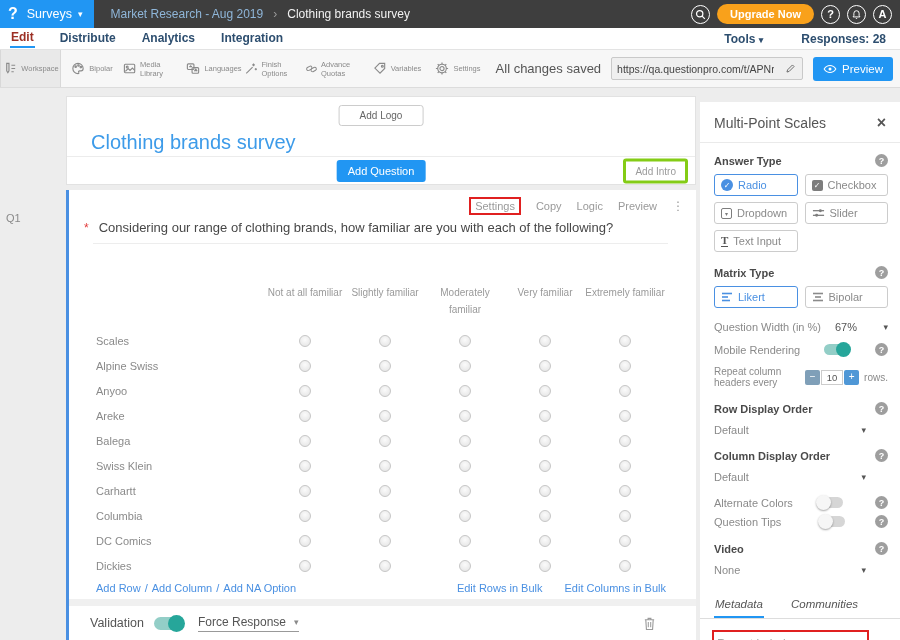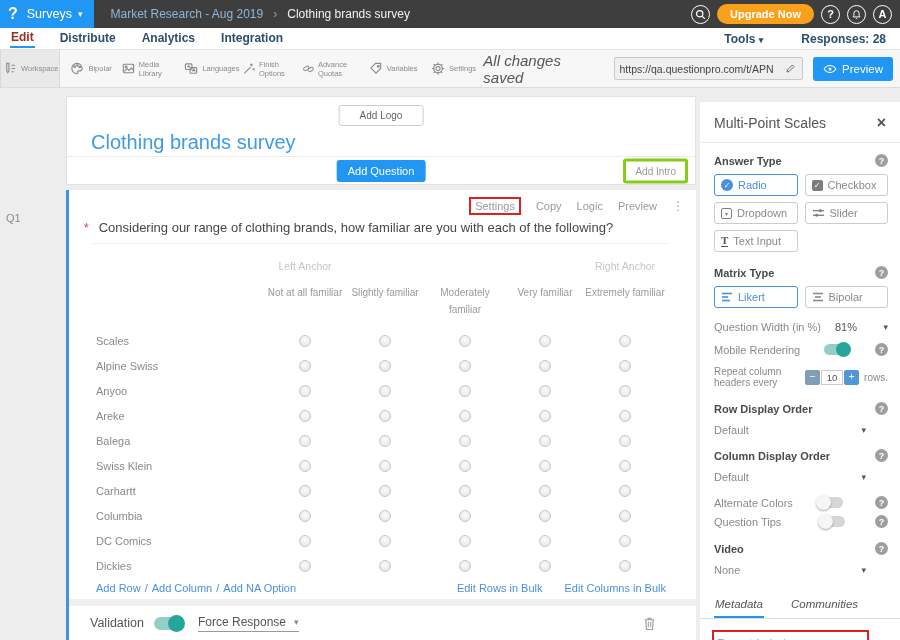--- a/index.html
+++ b/index.html
@@ -29,21 +29,21 @@
   .tools { color:#2d4e6f; font-weight:bold; cursor:pointer; }
   .tools .caret { font-size:9px; }
   .responses { color:#2d4e6f; font-weight:bold; }
 
   
   .toolbar { position:absolute; top:50px; left:0; right:0; height:38px; background:#f7f7f7; border-bottom:1px solid #dcdcdc; display:flex; align-items:stretch; }
   .titem { width:61px; display:flex; flex-direction:row; align-items:center; justify-content:center; gap:3px; color:#8a8a8a; font-size:7.5px; cursor:pointer; }
   .titem.active { background:#e9e9e9; border-left:1px solid #d8d8d8; border-right:1px solid #d8d8d8; }
   .titem svg { stroke:#8a8a8a; fill:none; stroke-width:1.2; }
   .toolbar-right { margin-left:auto; display:flex; align-items:center; gap:10px; padding-right:7px; }
-  .saved { font-style:italic; color:#555; font-size:15px; }
+  .saved { color:#555; font-size:13px; }
   .urlbox { display:flex; align-items:center; width:192px; height:23px; background:#efefef; border:1px solid #c9c9c9; border-radius:2px; }
   .urlbox input { flex:1; min-width:0; border:none; background:transparent; font-size:10.5px; color:#444; padding:0 5px; font-family:"Liberation Sans", sans-serif; }
   .url-pencil { padding:0 6px; cursor:pointer; }
   .preview-btn { background:#2196f3; color:#fff; border:none; height:24px; border-radius:3px; display:flex; align-items:center; gap:5px; padding:0 10px; font-size:11.5px; cursor:pointer; }
 
   
   .q1-label { position:absolute; left:6px; top:212px; font-size:11px; color:#8a8a8a; }
   .survey-card { position:absolute; left:66px; top:96px; width:630px; height:89px; background:#fff; border:1px solid #e2e2e2; }
   .add-logo { position:absolute; top:8px; left:50%; transform:translateX(-50%); background:#fff; border:1px solid #ccc; border-radius:3px; padding:4px 20px; font-size:10px; color:#666; cursor:pointer; }
   .survey-title { position:absolute; left:24px; top:34px; font-size:20px; color:#3d9be9; }
@@ -271,28 +271,20 @@
     <span class="q-action">Preview</span>
     <span class="dots">⋮</span>
   </div>
 
   <div class="q-text-row">
     <span class="req">*</span>
     <span class="q-text">Considering our range of clothing brands, how familiar are you with each of the following?</span>
   </div>
   <div class="q-underline"></div>
 
-  <div class="anchors">
-    <span class="rlabel-spacer"></span>
-    <span class="cell">Left Anchor</span>
-    <span class="cell"></span>
-      <span class="cell"></span>
-      <span class="cell"></span>
-    <span class="cell">Right Anchor</span>
-  </div>
 
   <div class="cheads">
     <span class="rlabel-spacer"></span>
     <span class="cell">Not at all familiar</span>
     <span class="cell">Slightly familiar</span>
     <span class="cell">Moderately familiar</span>
     <span class="cell">Very familiar</span>
     <span class="cell">Extremely familiar</span>
   </div>
 
@@ -566,21 +558,21 @@
           <line x1="1" y1="1.5" x2="11" y2="1.5" stroke="currentColor" stroke-width="1.6"></line>
           <line x1="3" y1="5" x2="9" y2="5" stroke="currentColor" stroke-width="1.6"></line>
           <line x1="1" y1="8.5" x2="11" y2="8.5" stroke="currentColor" stroke-width="1.6"></line>
         </svg>
       <span>Bipolar</span>
     </span>
   </div>
 
   <div class="sb-row" style="margin-top:13px;">
     <span>Question Width (in %)</span>
-    <span class="val" style="margin-left:14px;">81%</span>
+    <span class="val" style="margin-left:14px;">67%</span>
     <span class="sb-caret" style="margin-left:auto;">▾</span>
   </div>
 
   <div class="sb-row">
     <span>Mobile Rendering</span>
     <span class="toggle small" style="margin-left:24px;"></span>
     <span class="qhelp">?</span>
   </div>
 
   <div class="sb-row" style="font-size:10px;">

